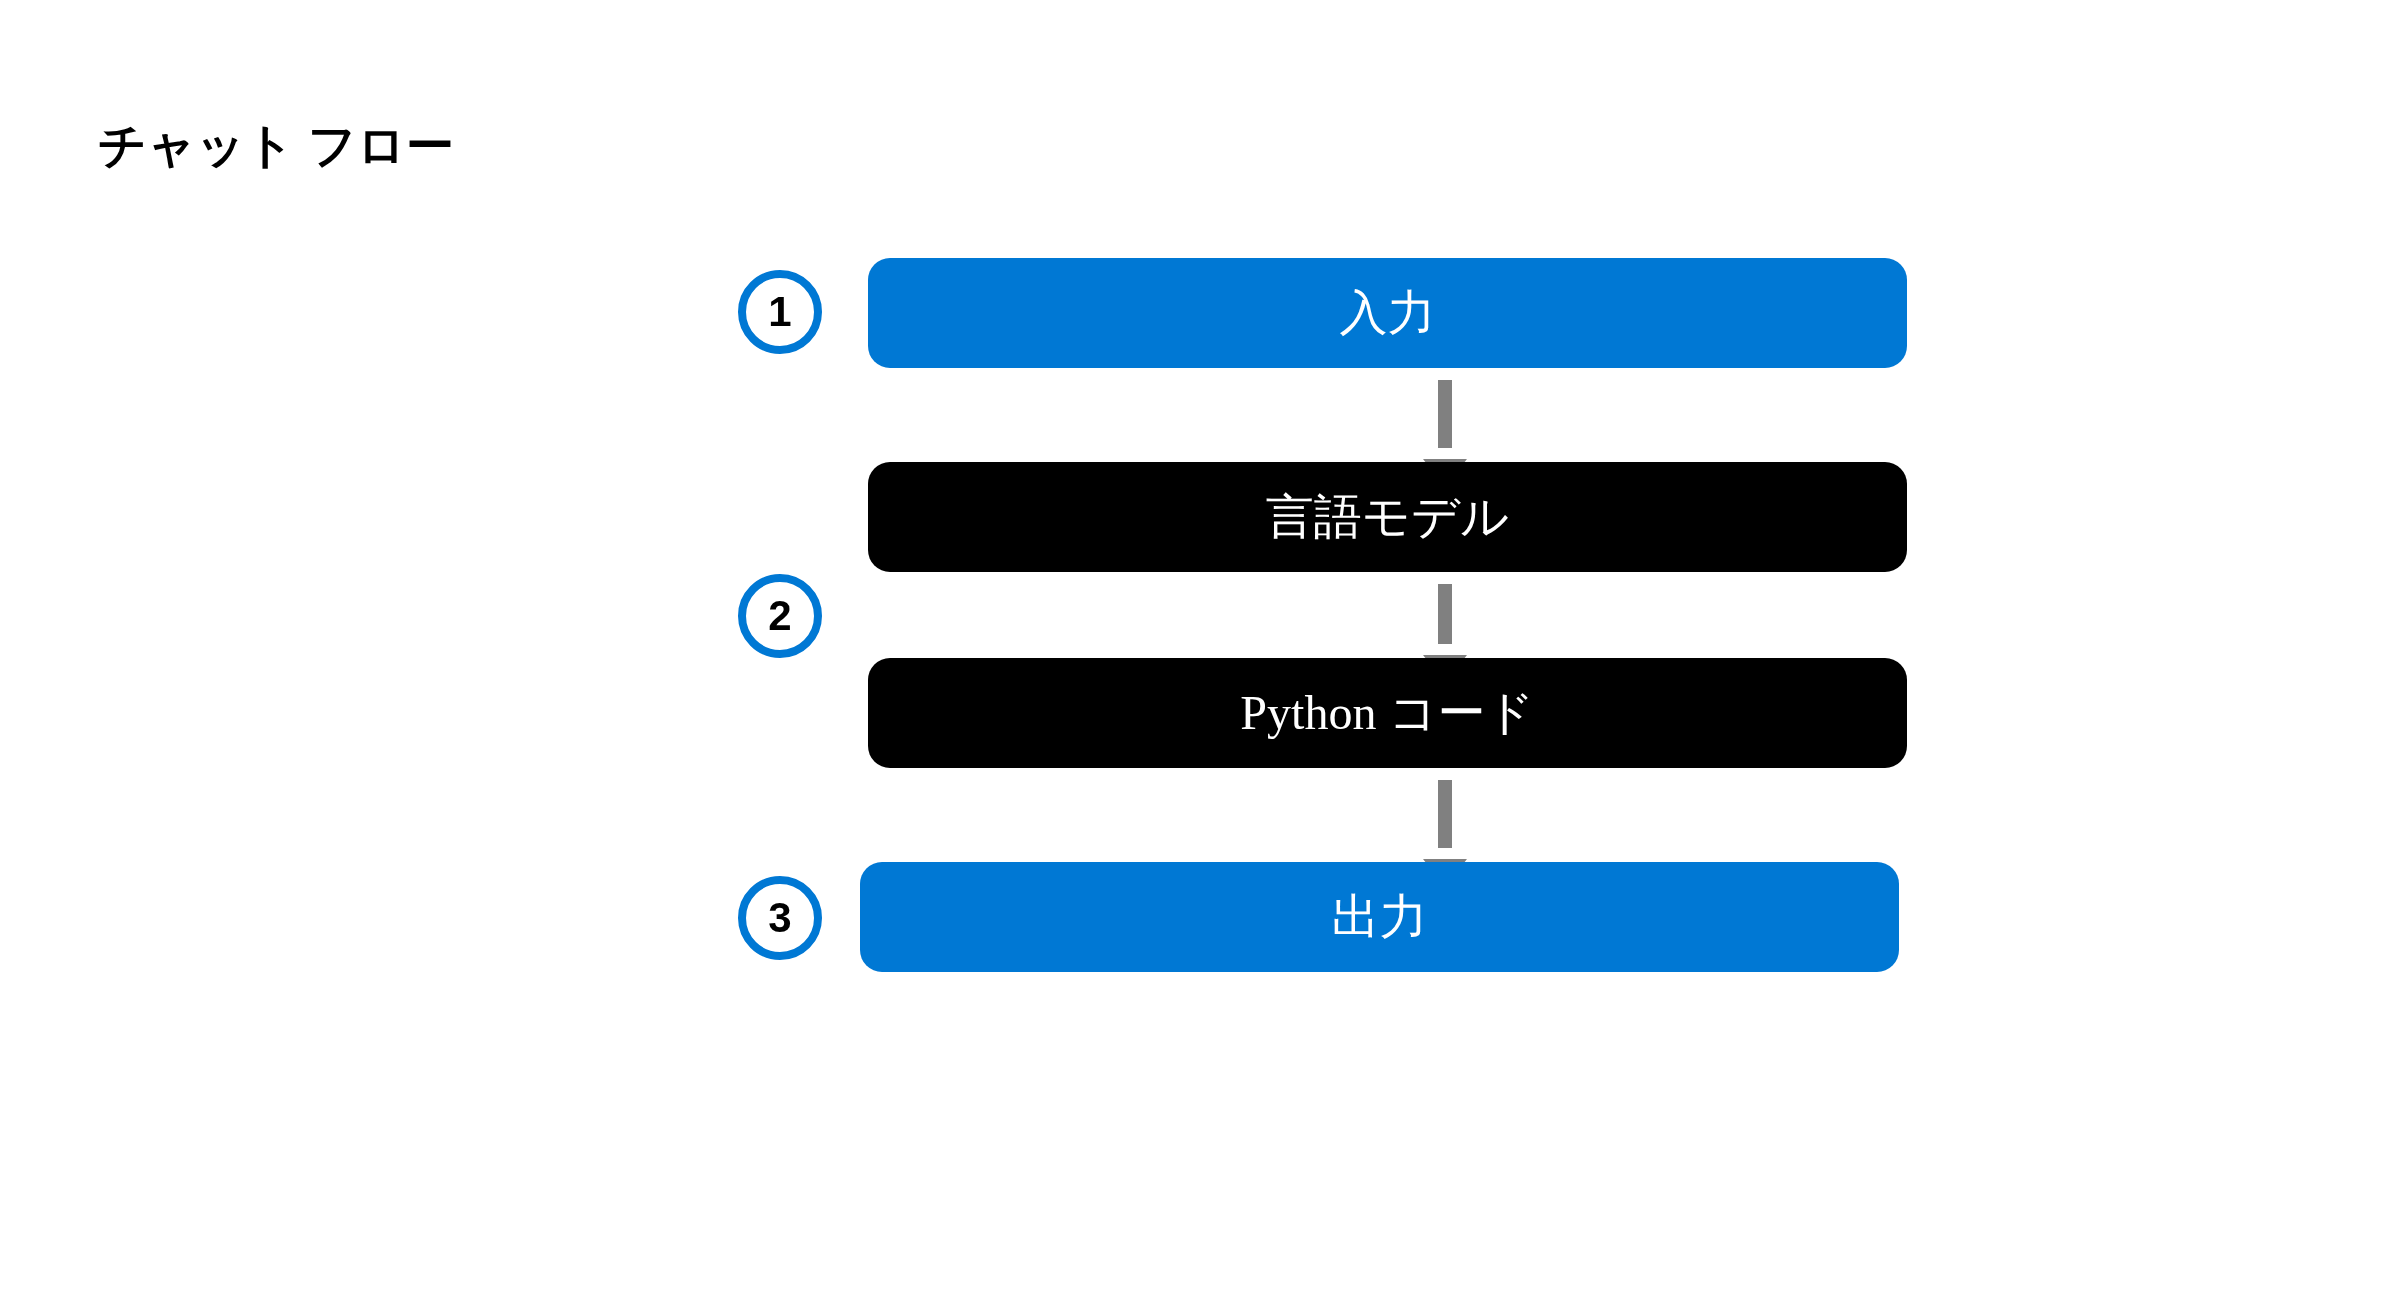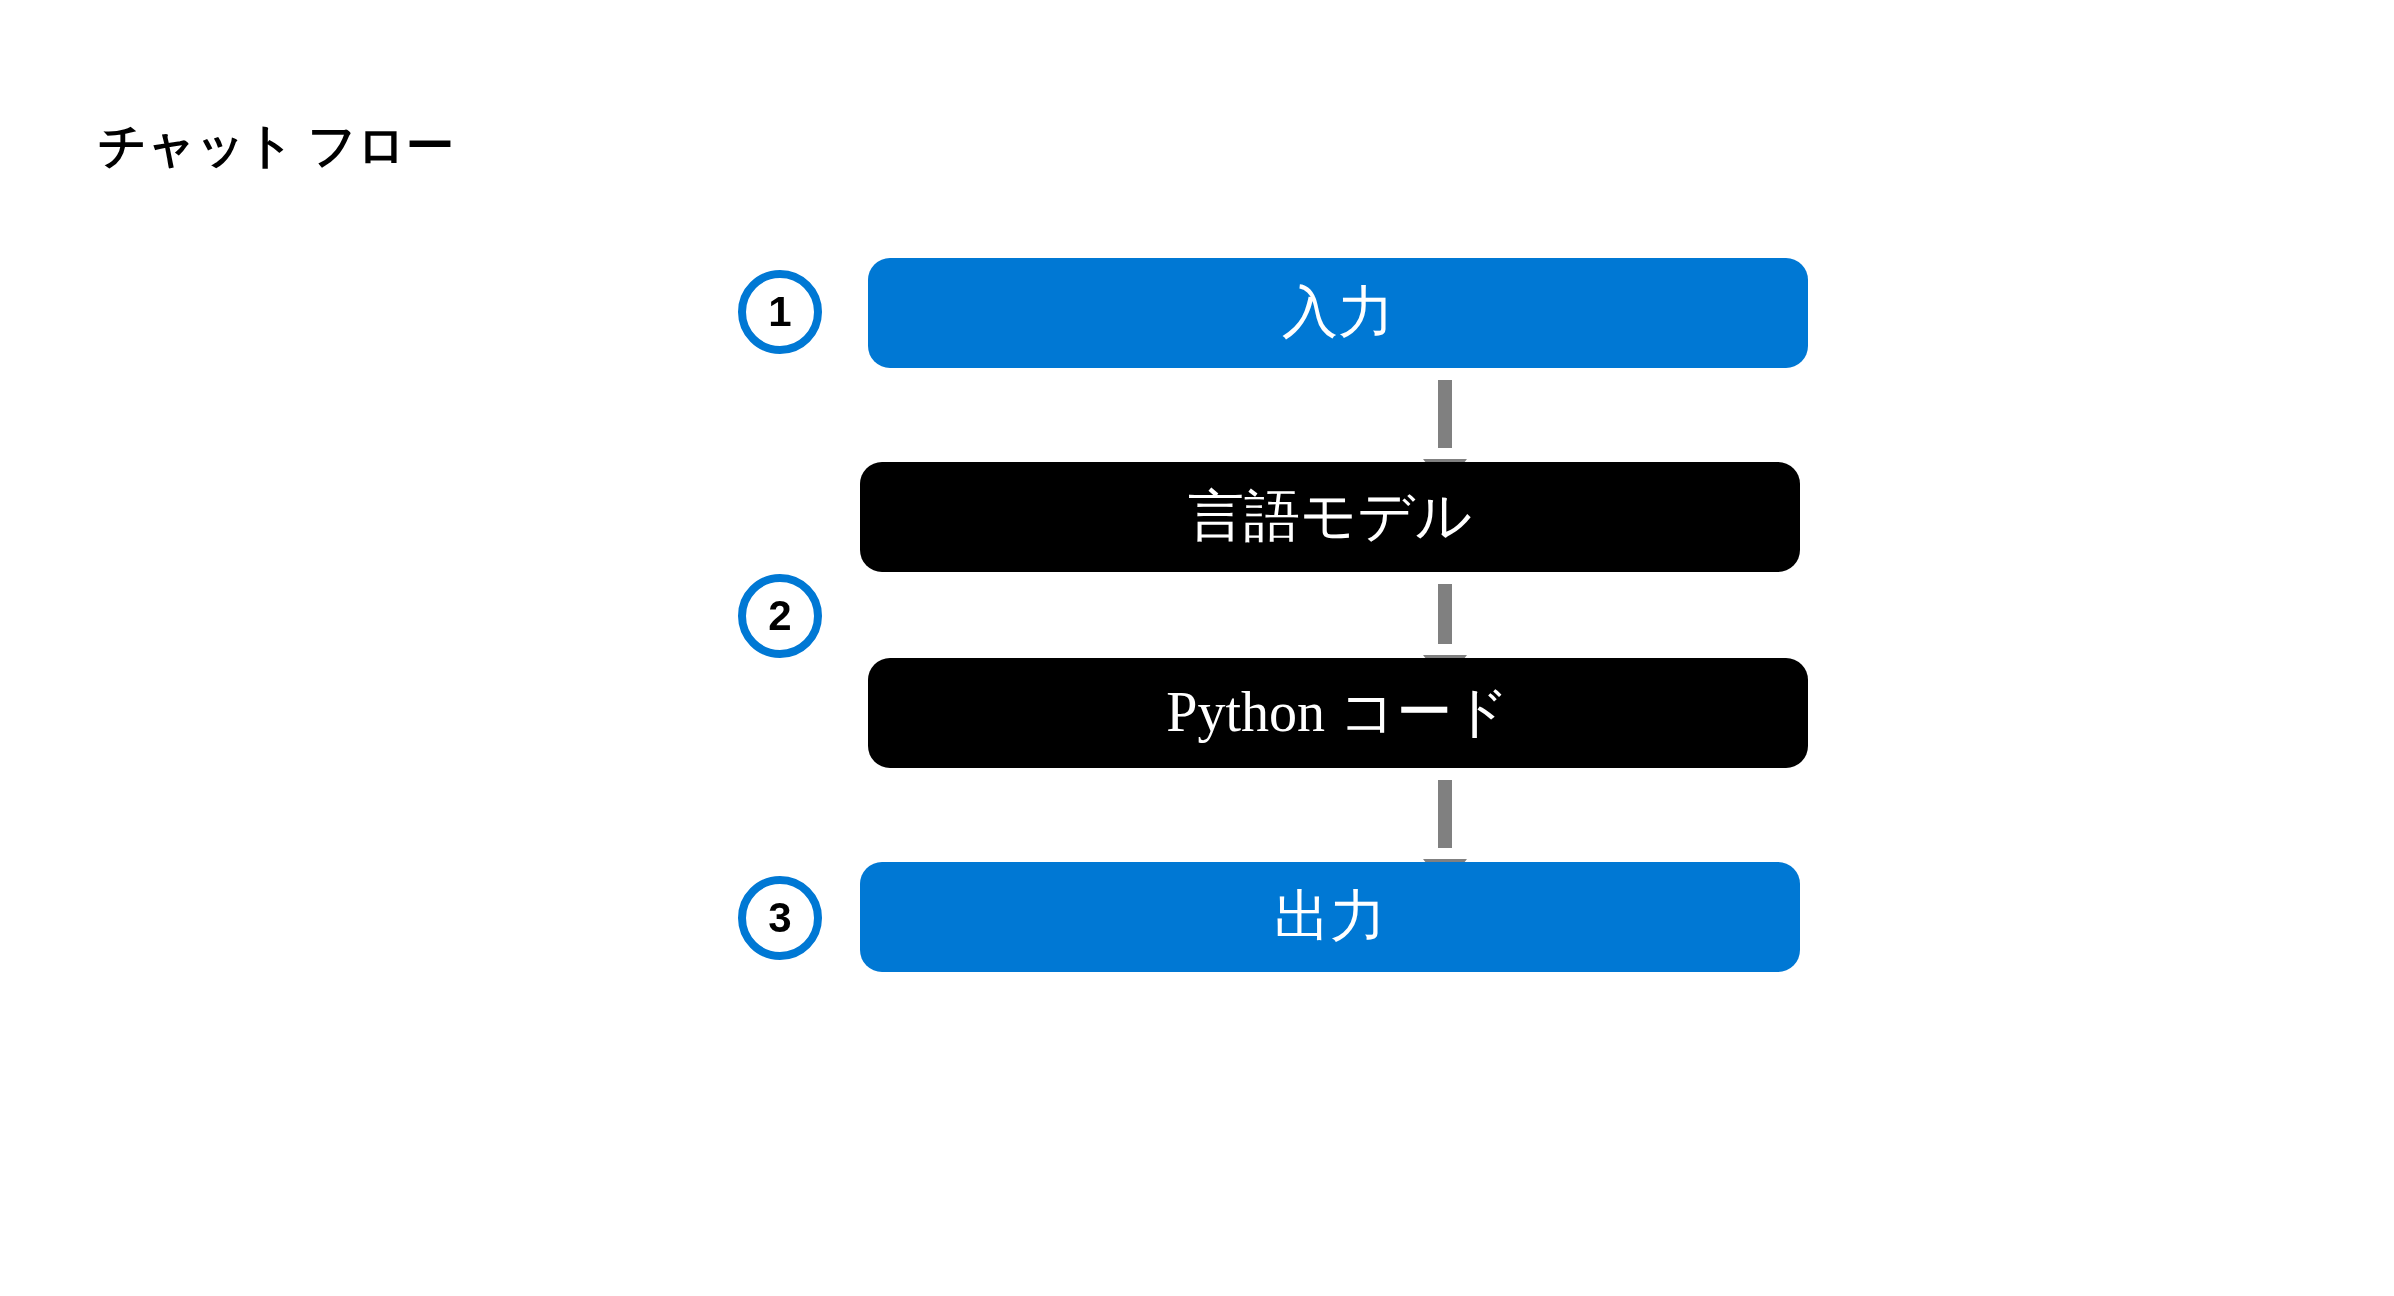--- a/index.html
+++ b/index.html
@@ -37,27 +37,27 @@
       display: flex;
       align-items: center;
       justify-content: center;
       font-size: 42px;
       font-weight: 700;
       color: #000000;
       background: #ffffff;
     }
     .node {
       position: absolute;
-      width: 940px;
+      width: 1039px;
       height: 110px;
       border-radius: 22px;
       display: flex;
       align-items: center;
       justify-content: center;
-      font-size: 56px;
+      font-size: 48px;
       font-weight: 400;
       color: #ffffff;
     }
     .node-blue {
       background: #0078d4;
     }
     .node-black {
       background: #000000;
     }
     .arrow {
@@ -88,21 +88,21 @@
 
   <div class="step-badge" style="top: 12px; left: 0;">1</div>
 
   <div class="node node-blue" style="top: 0; left: 130px;">入力</div>
 
   <div class="arrow" style="top: 110px; left: 673px;">
     <div class="arrow-shaft" style="height: 68px;"></div>
     <div class="arrow-head"></div>
   </div>
 
-  <div class="node node-black" style="top: 204px; left: 122px;">言語モデル</div>
+  <div class="node node-black" style="top: 204px; left: 130px;">言語モデル</div>
 
   <div class="step-badge" style="top: 316px; left: 0;">2</div>
 
   <div class="arrow" style="top: 314px; left: 673px;">
     <div class="arrow-shaft" style="height: 60px;"></div>
     <div class="arrow-head"></div>
   </div>
 
   <div class="node node-black" style="top: 400px; left: 130px; font-family: Liberation Serif, serif;">Python コード</div>
 

